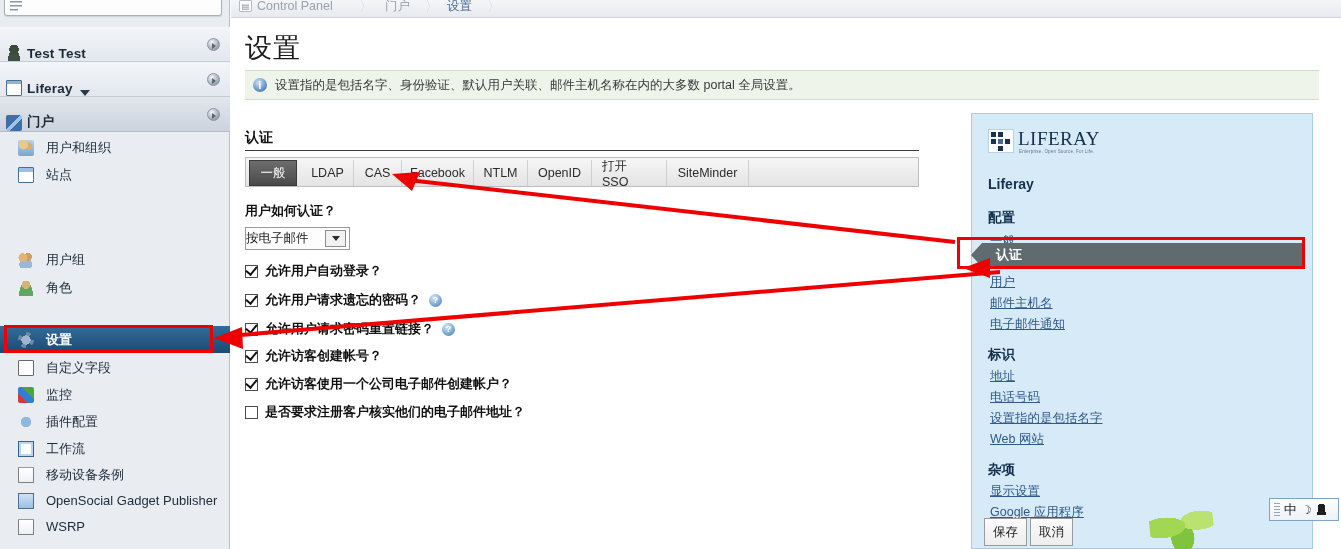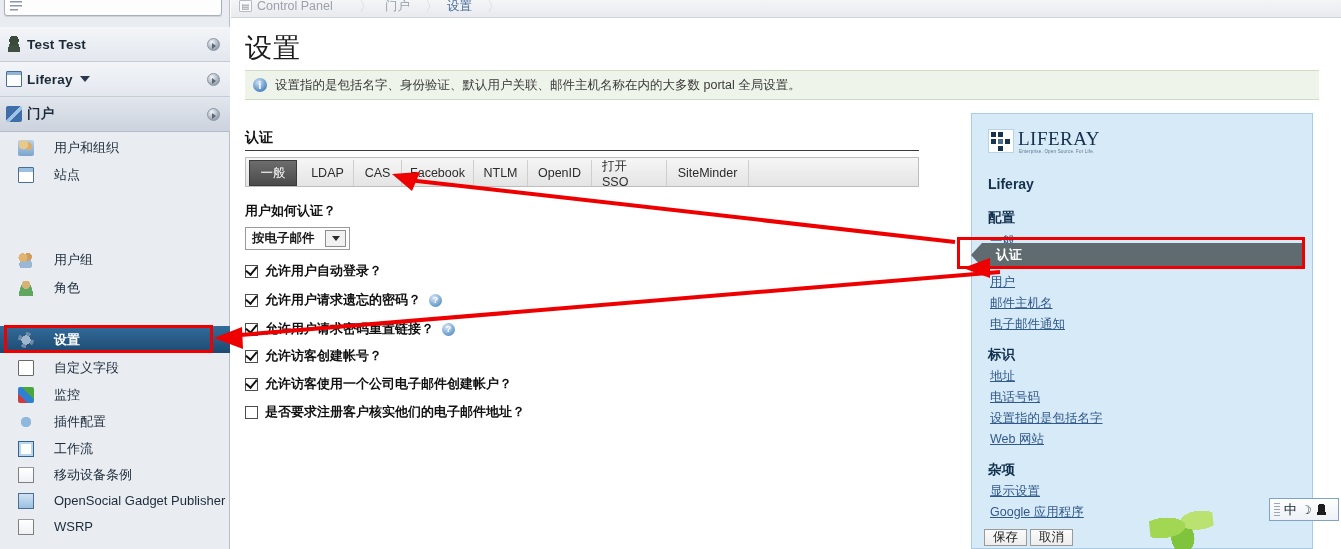--- a/index.html
+++ b/index.html
@@ -26,21 +26,21 @@
   .sb-search .s-ico {
     position: absolute; left: 5px; top: 14px; width: 14px; height: 11px;
     background:
       linear-gradient(#8d96a4,#8d96a4) 0 0/12px 1.5px no-repeat,
       linear-gradient(#8d96a4,#8d96a4) 0 4px/12px 1.5px no-repeat,
       linear-gradient(#8d96a4,#8d96a4) 0 8px/8px 1.5px no-repeat;
   }
   .sb-head {
     position: absolute; left: 0; width: 230px; height: 35px;
     border-bottom: 1px solid #c6ccd6;
-    display: flex; align-items: center; padding-left: 6px;
+    display: flex; align-items: flex-end; padding-left: 6px;
     font-size: 13.5px; color: #1c2a38; font-weight: bold;
   }
   .sb-head.h1 { top: 27px; background: linear-gradient(#f3f5f8,#e3e7ee); }
   .sb-head.h2 { top: 62px; background: linear-gradient(#f3f5f8,#e3e7ee); }
   .sb-head.h3 { top: 97px; background: linear-gradient(#e2e6ed,#ccd3de); border-bottom: 1px solid #b4bcc8;}
   .sb-head .lbl { margin-left: 5px; font-weight: bold; letter-spacing: .2px; }
   .sb-head .caret {
     margin-left: 7px; width: 0; height: 0;
     border-left: 5px solid transparent; border-right: 5px solid transparent;
     border-top: 6px solid #2a3a4c;
@@ -83,21 +83,21 @@
   .ic-plug { background: radial-gradient(circle, #8fb8dc 0 45%, transparent 46%); border-radius: 3px;}
   .ic-flow { background: #fff; border: 1.5px solid #35618f; box-shadow: inset 0 0 0 2px #bcd6ee;}
   .ic-fold { background: linear-gradient(#ffffff,#eef1f4); border: 1.5px solid #7f7f7f; border-top-color:#9a9a9a; border-radius:1px;}
   .ic-gadget { background: linear-gradient(#cfe2f4,#9bc0e2); border: 1.5px solid #4c6e93; }
 
   .sb-item {
     position: absolute; left: 0; width: 230px; height: 27px;
     display: flex; align-items: center; padding-left: 18px;
     font-size: 13px; color: #1d2b3a;
   }
-  .sb-item .txt { margin-left: 20px; }
+  .sb-item .txt { margin-left: 12px; }
   .sb-item.sel {
     background: linear-gradient(#2b5d87,#1d4straight);
     background: linear-gradient(#336c9b,#1c4a71);
     color: #ffffff; font-weight: bold;
   }
   .sb-item.sel .txt { color: #fff; }
 
   
   .redbox-sidebar {
     position: absolute; left: 4px; top: 325px; width: 209px; height: 28px;
@@ -171,21 +171,21 @@
     background: linear-gradient(#6d6d6d,#4a4a4a); color: #ffffff;
     border: 1px solid #3a3a3a; top: 2px; height: 26px;
   }
 
   .q-label {
     position: absolute; left: 14px; top: 202px; font-size: 13px; font-weight: bold; color: #111;
   }
   .sel-box {
     position: absolute; left: 14px; top: 227px; width: 105px; height: 23px;
     background: #fdfdfd; border: 1px solid #9a9a9a;
-    display: flex; align-items: center; padding-left: 6px; font-size: 12.5px; color: #1a1a1a; font-weight: bold;
+    display: flex; align-items: center; padding-left: 0; font-size: 12.5px; color: #1a1a1a;
   }
   .sel-box .arrowbtn {
     position: absolute; right: 3px; top: 2px; width: 21px; height: 17px;
     background: #f1f1f1; border: 1px solid #8d8d8d;
     display: flex; align-items: center; justify-content: center;
   }
   .sel-box .arrowbtn i {
     width: 0; height: 0; border-left: 4px solid transparent;
     border-right: 4px solid transparent; border-top: 5px solid #2b2b2b;
   }
@@ -250,21 +250,21 @@
     position: absolute; left: 10px; width: 322px; height: 24px;
     background: #5f6b6f; display: flex; align-items: center; padding-left: 14px;
     color: #ffffff; font-size: 13px; font-weight: bold;
   }
   .rp-hl:before {
     content: ""; position: absolute; left: -11px; top: 0;
     border-top: 12px solid transparent; border-bottom: 12px solid transparent;
     border-right: 11px solid #5f6b6f;
   }
   .rp-btn {
-    position: absolute; bottom: 2px; height: 17px; padding: 0 8px;
+    position: absolute; bottom: 2px; height: 28px; padding: 0 8px;
     background: linear-gradient(#fbfbfb,#ededed); border: 1px solid #9a9a9a;
     display: flex; align-items: center; font-size: 12.5px; color: #1a1a1a;
   }
   .leaf {
     position: absolute; left: 178px; bottom: -2px; width: 64px; height: 40px;
     background:
       radial-gradient(ellipse 30px 14px at 22% 40%, #9fd64a 0 72%, transparent 73%),
       radial-gradient(ellipse 26px 13px at 78% 30%, #b9e26a 0 72%, transparent 73%),
       radial-gradient(ellipse 16px 20px at 50% 70%, #7bc232 0 72%, transparent 73%);
     transform: rotate(-6deg);

